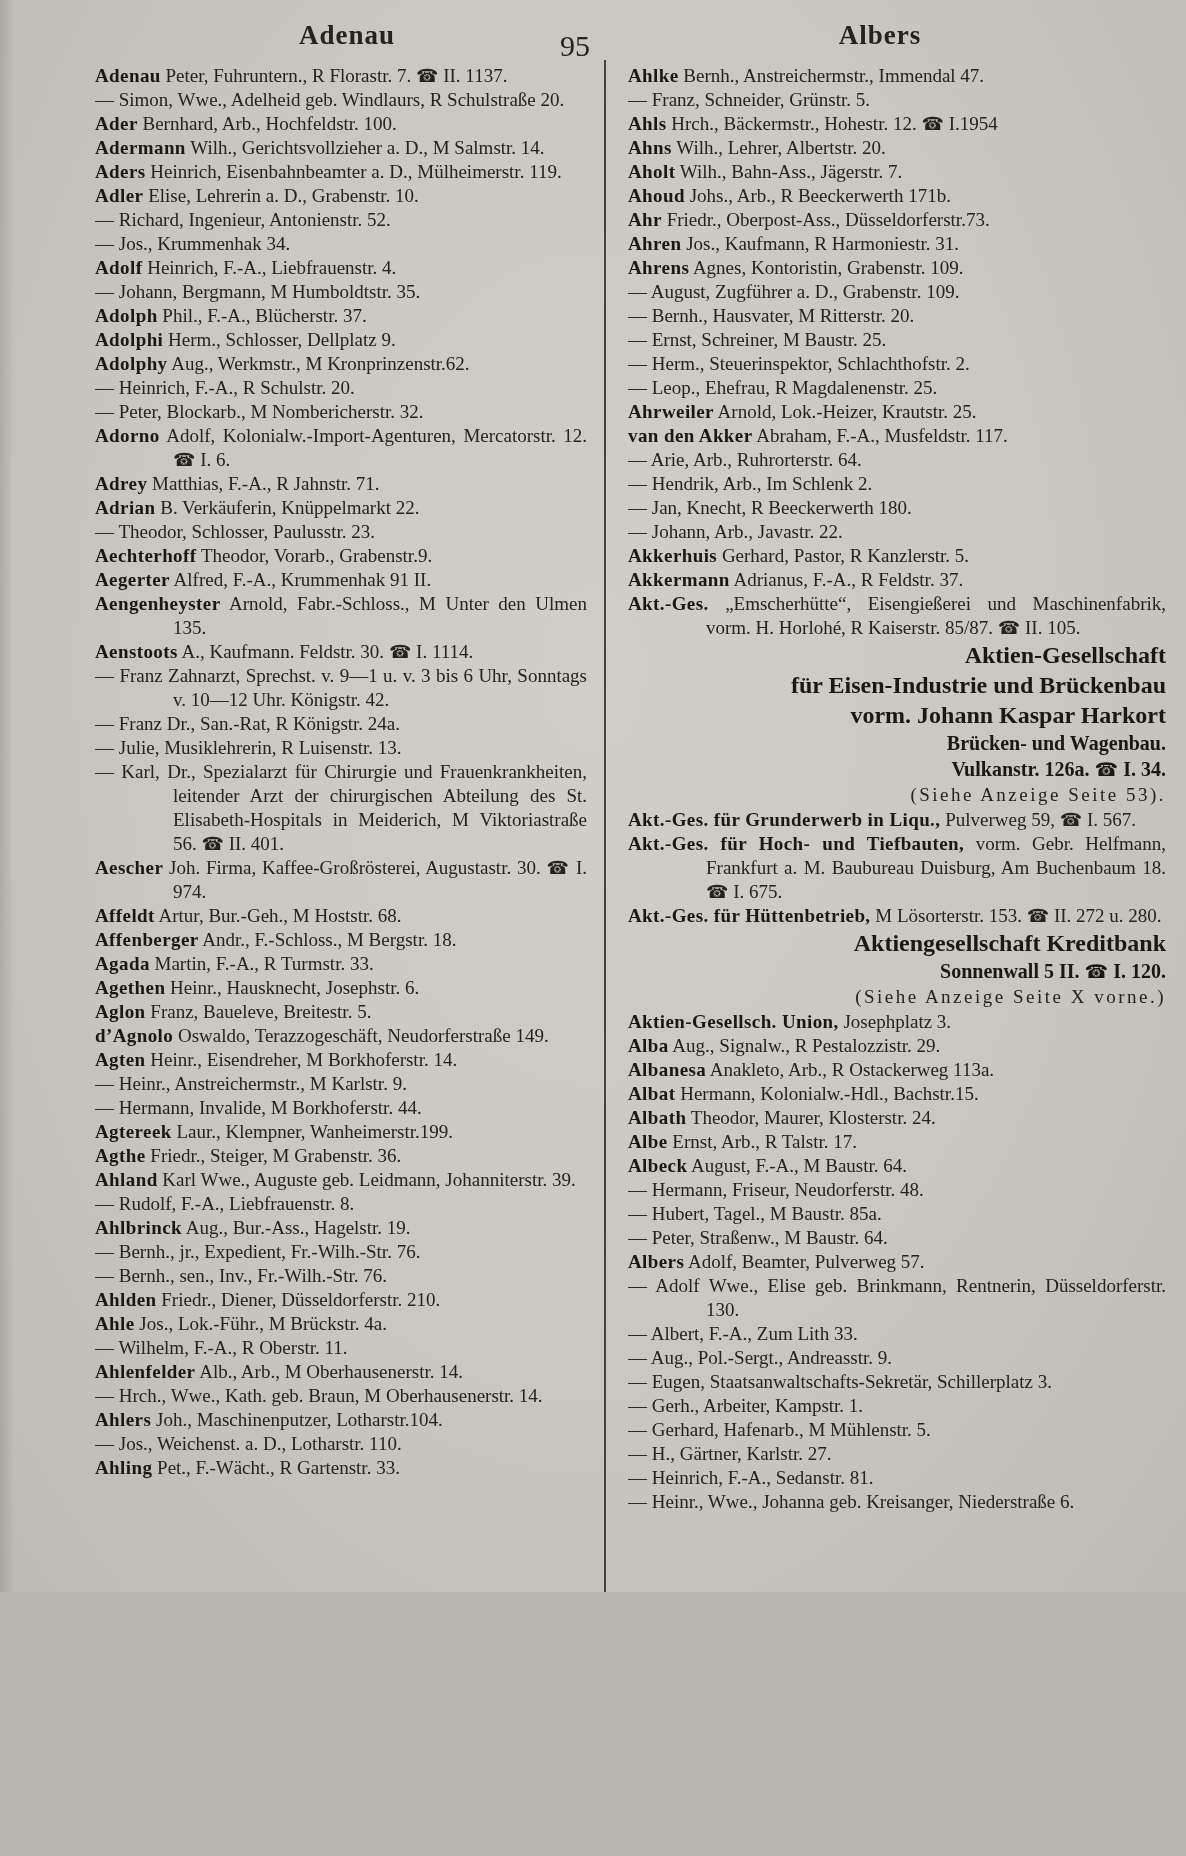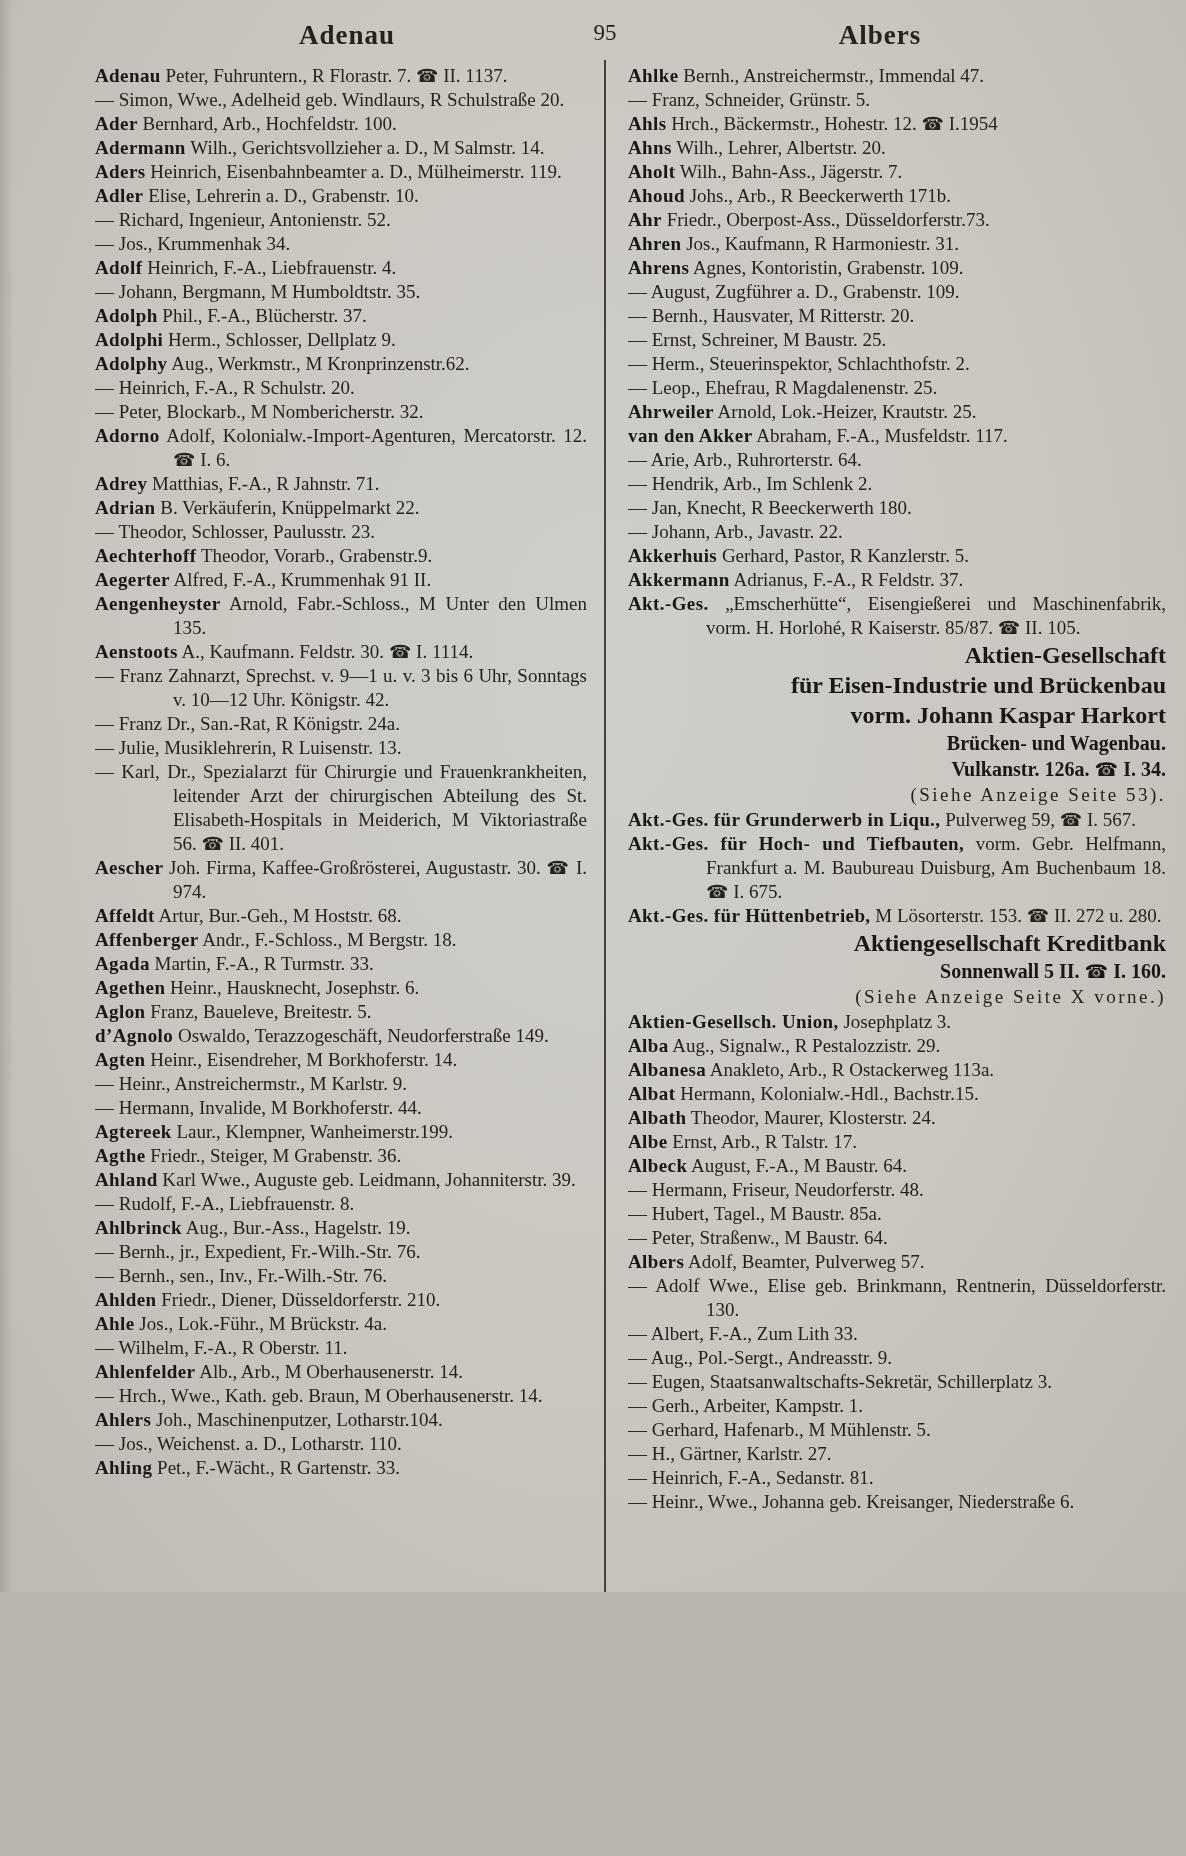--- a/index.html
+++ b/index.html
@@ -7,21 +7,21 @@
   .page{position:relative;width:1186px;height:1592px;overflow:hidden;
     color:#26221c;
     font-family:"Liberation Serif","DejaVu Serif",serif;
     background:
       linear-gradient(90deg, rgba(70,65,58,.18) 0px, rgba(70,65,58,0) 14px),
       radial-gradient(ellipse at 50% 42%, #d0cec8 0%, #c9c7c0 55%, #bcbab3 100%);
   }
   
   .pagehead span{position:absolute;top:20px;white-space:nowrap;}
   .ph-left{left:347px;transform:translateX(-50%);font-weight:bold;font-size:27px;letter-spacing:1px;}
-  .ph-center{left:605px;transform:translateX(-50%);font-size:23px;}
+  .ph-center{left:575px;transform:translateX(-50%);font-size:30px;margin-top:9px;}
   .ph-right{left:880px;transform:translateX(-50%);font-weight:bold;font-size:27px;letter-spacing:1px;}
   
   .col{position:absolute;top:64px;height:1656px;overflow:hidden;
        font-size:19px;text-align:justify;}
   .col-left{left:95px;width:492px;line-height:24px;}
   .col-right{left:628px;width:538px;line-height:24px;}
   .divider{position:absolute;left:604px;top:60px;width:2px;height:1660px;background:#45423b;}
   .entry{margin:0;padding-left:78px;text-indent:-78px;}
   .entry b{letter-spacing:.4px;color:#1b1814;}
   .center-xl,.center-md,.center-sp{padding-left:0;text-indent:0;text-align:right;}
@@ -132,21 +132,21 @@
       <p class="entry center-xl"><span>Aktien-Gesellschaft</span></p>
       <p class="entry center-xl"><span>für Eisen-Industrie und Brückenbau</span></p>
       <p class="entry center-xl"><span>vorm. Johann Kaspar Harkort</span></p>
       <p class="entry center-md"><span>Brücken- und Wagenbau.</span></p>
       <p class="entry center-md"><span>Vulkanstr. 126a. </span><span class="tel">☎</span><span> I. 34.</span></p>
       <p class="entry center-sp"><span>(Siehe Anzeige Seite 53).</span></p>
       <p class="entry"><b>Akt.-Ges. für Grunderwerb in Liqu.,</b><span> Pulverweg 59, </span><span class="tel">☎</span><span> I. 567.</span></p>
       <p class="entry"><b>Akt.-Ges. für Hoch- und Tiefbauten,</b><span> vorm. Gebr. Helfmann, Frankfurt a. M. Baubureau Duisburg, Am Buchenbaum 18. </span><span class="tel">☎</span><span> I. 675.</span></p>
       <p class="entry"><b>Akt.-Ges. für Hüttenbetrieb,</b><span> M Lösorterstr. 153. </span><span class="tel">☎</span><span> II. 272 u. 280.</span></p>
       <p class="entry center-xl"><span>Aktiengesellschaft Kreditbank</span></p>
-      <p class="entry center-md"><span>Sonnenwall 5 II. </span><span class="tel">☎</span><span> I. 160.</span></p>
+      <p class="entry center-md"><span>Sonnenwall 5 II. </span><span class="tel">☎</span><span> I. 120.</span></p>
       <p class="entry center-sp"><span>(Siehe Anzeige Seite X vorne.)</span></p>
       <p class="entry"><b>Aktien-Gesellsch. Union,</b><span> Josephplatz 3.</span></p>
       <p class="entry"><b>Alba</b><span> Aug., Signalw., R Pestalozzistr. 29.</span></p>
       <p class="entry"><b>Albanesa</b><span> Anakleto, Arb., R Ostackerweg 113a.</span></p>
       <p class="entry"><b>Albat</b><span> Hermann, Kolonialw.-Hdl., Bachstr.15.</span></p>
       <p class="entry"><b>Albath</b><span> Theodor, Maurer, Klosterstr. 24.</span></p>
       <p class="entry"><b>Albe</b><span> Ernst, Arb., R Talstr. 17.</span></p>
       <p class="entry"><b>Albeck</b><span> August, F.-A., M Baustr. 64.</span></p>
       <p class="entry"><span>— Hermann, Friseur, Neudorferstr. 48.</span></p>
       <p class="entry"><span>— Hubert, Tagel., M Baustr. 85a.</span></p>

